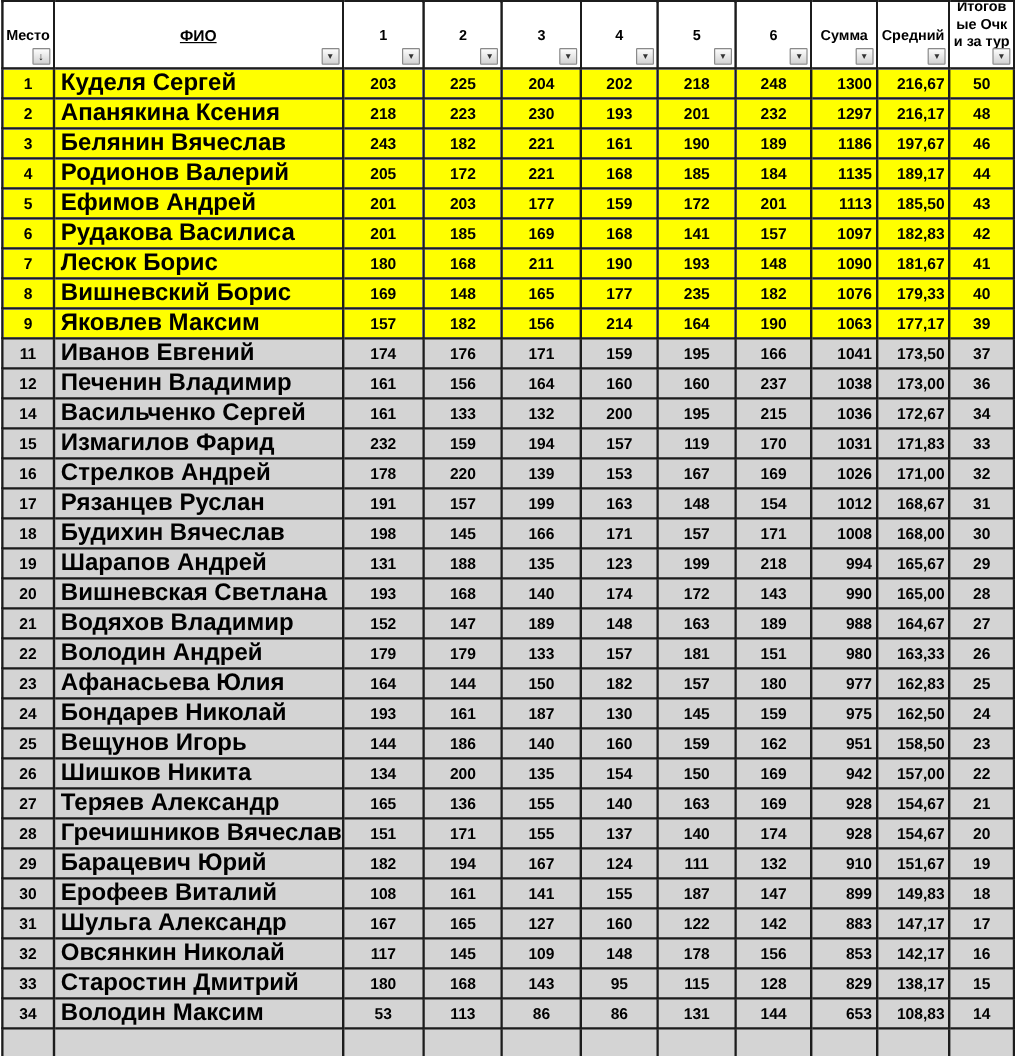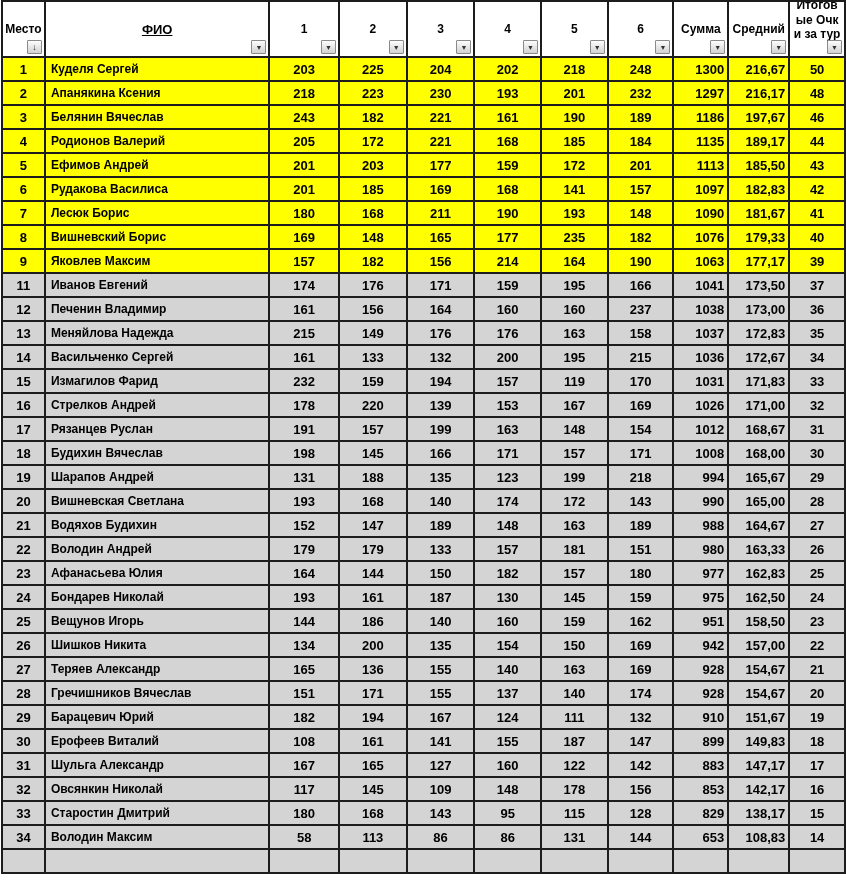--- a/index.html
+++ b/index.html
@@ -28,21 +28,21 @@
   .grid th{
     background:var(--header_bg);
     height:54px;position:relative;vertical-align:middle;
     font-size:12px;text-align:center;
   }
   .grid th.col-name{font-size:13px;text-decoration:underline;}
   .grid td{height:22px;font-size:13px;vertical-align:middle;}
   tr.hl td{background:var(--highlight);}
   tr.filler td{height:22px;}
   td.c{text-align:center;}
-  td.l{text-align:left;padding-left:5px;font-size:12px;margin-left:12px;}
+  td.l{text-align:left;padding-left:5px;font-size:20px;margin-left:12px;}
   td.r{text-align:right;padding-right:3px;}
   .hlabel{
     display:flex;align-items:center;justify-content:center;
     width:100%;height:100%;
   }
   th.col-points .hlabel{
     position:absolute;top:-4px;left:0;right:0;height:auto;
     display:block;white-space:normal;word-break:break-all;
     line-height:14.5px;font-size:12px;padding:0 2px;box-sizing:border-box;
   }
@@ -261,33 +261,20 @@
           <td class="c">156</td>
           <td class="c">164</td>
           <td class="c">160</td>
           <td class="c">160</td>
           <td class="c">237</td>
           <td class="r">1038</td>
           <td class="r">173,00</td>
           <td class="c">36</td>
         </tr>
         <tr>
-          <td class="c">13</td>
-          <td class="l">Меняйлова Надежда</td>
-          <td class="c">215</td>
-          <td class="c">149</td>
-          <td class="c">176</td>
-          <td class="c">176</td>
-          <td class="c">163</td>
-          <td class="c">158</td>
-          <td class="r">1037</td>
-          <td class="r">172,83</td>
-          <td class="c">35</td>
-        </tr>
-        <tr>
           <td class="c">14</td>
           <td class="l">Васильченко Сергей</td>
           <td class="c">161</td>
           <td class="c">133</td>
           <td class="c">132</td>
           <td class="c">200</td>
           <td class="c">195</td>
           <td class="c">215</td>
           <td class="r">1036</td>
           <td class="r">172,67</td>
@@ -366,21 +353,21 @@
           <td class="c">140</td>
           <td class="c">174</td>
           <td class="c">172</td>
           <td class="c">143</td>
           <td class="r">990</td>
           <td class="r">165,00</td>
           <td class="c">28</td>
         </tr>
         <tr>
           <td class="c">21</td>
-          <td class="l">Водяхов Будихин</td>
+          <td class="l">Водяхов Владимир</td>
           <td class="c">152</td>
           <td class="c">147</td>
           <td class="c">189</td>
           <td class="c">148</td>
           <td class="c">163</td>
           <td class="c">189</td>
           <td class="r">988</td>
           <td class="r">164,67</td>
           <td class="c">27</td>
         </tr>
@@ -536,21 +523,21 @@
           <td class="c">95</td>
           <td class="c">115</td>
           <td class="c">128</td>
           <td class="r">829</td>
           <td class="r">138,17</td>
           <td class="c">15</td>
         </tr>
         <tr>
           <td class="c">34</td>
           <td class="l">Володин Максим</td>
-          <td class="c">58</td>
+          <td class="c">53</td>
           <td class="c">113</td>
           <td class="c">86</td>
           <td class="c">86</td>
           <td class="c">131</td>
           <td class="c">144</td>
           <td class="r">653</td>
           <td class="r">108,83</td>
           <td class="c">14</td>
         </tr>
         <tr class="filler">

